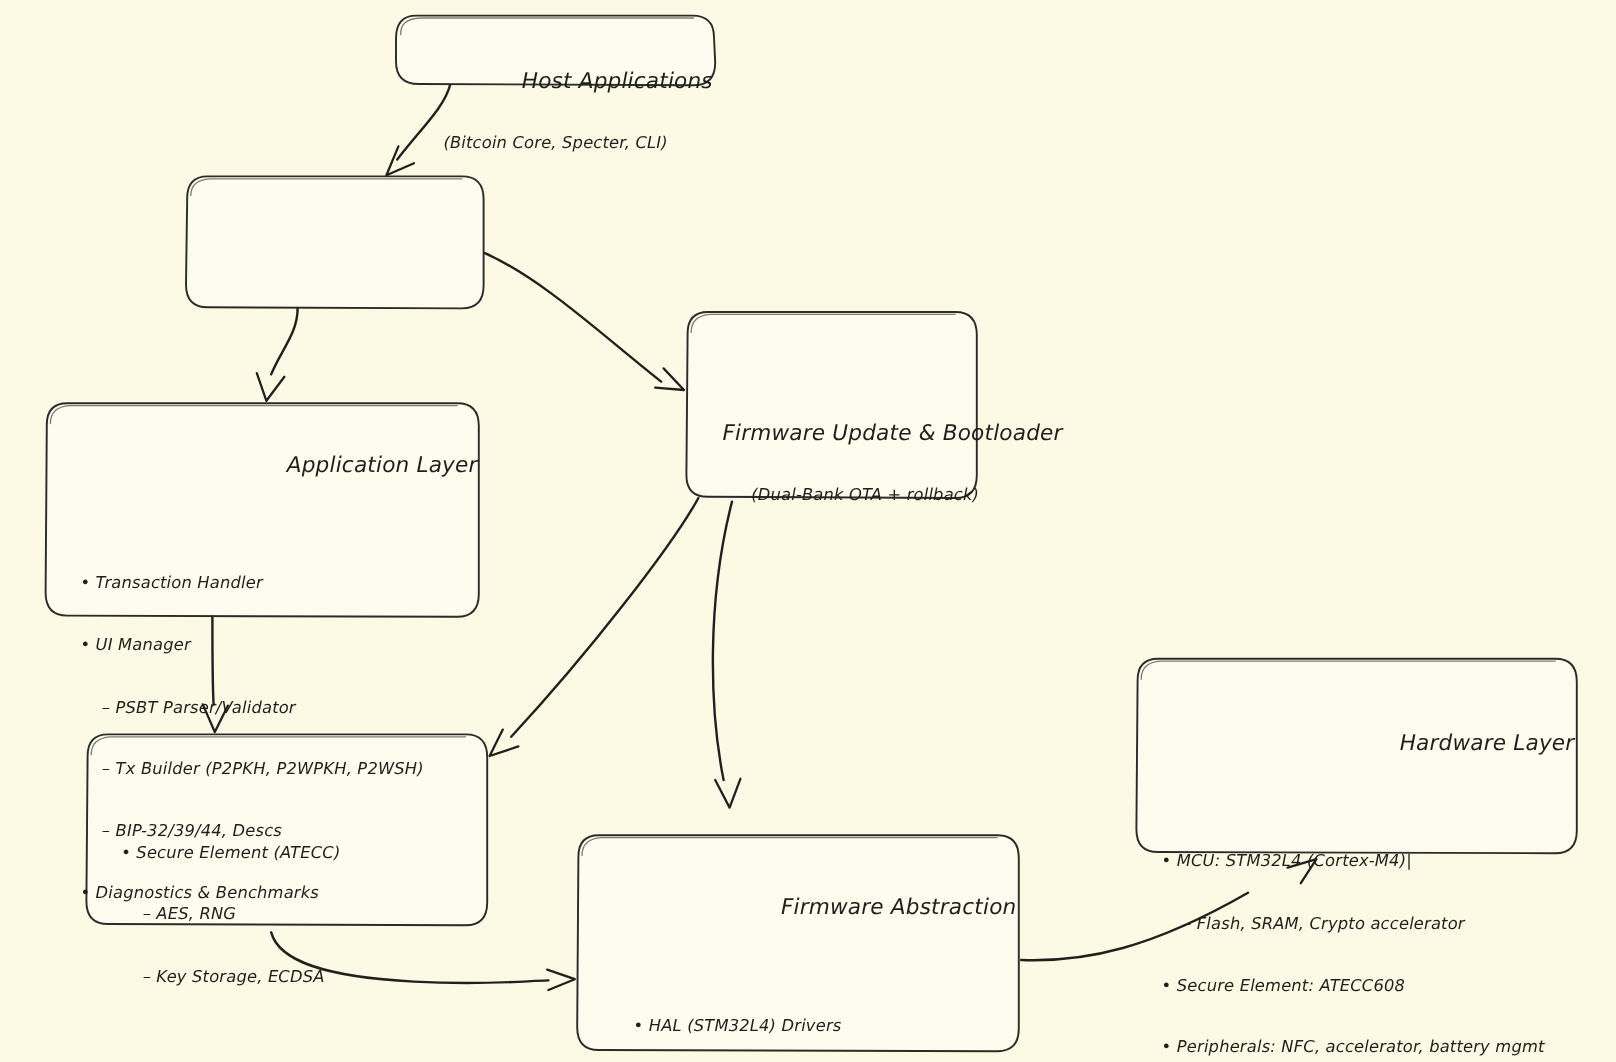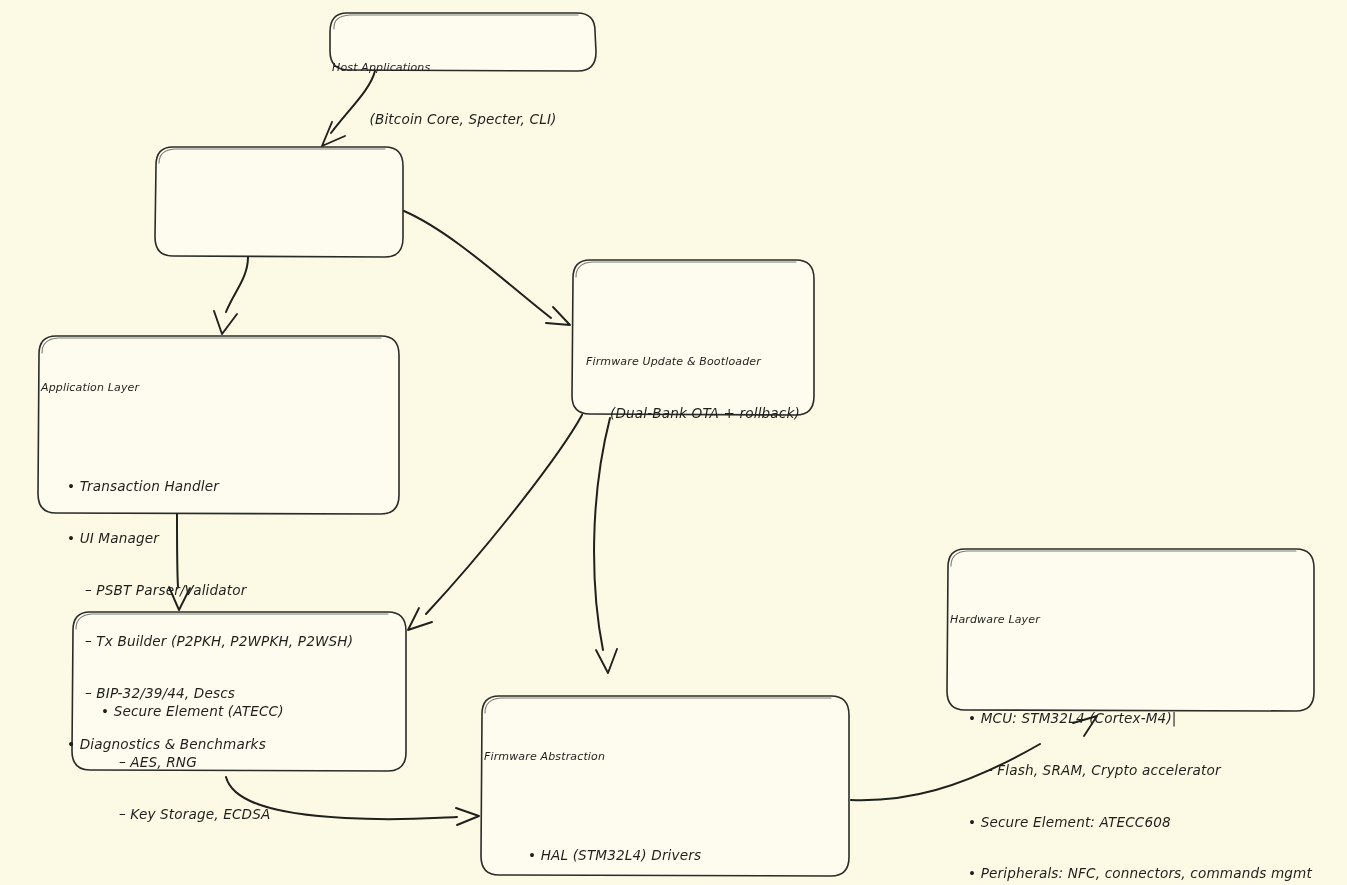--- a/index.html
+++ b/index.html
@@ -61,23 +61,23 @@
     color: #1f1f1c;
     font-family: "DejaVu Sans", sans-serif;
     font-style: italic;
     font-size: 13.6px;
     line-height: 17.2px;
     letter-spacing: 0.15px;
     white-space: pre;
     pointer-events: none;
   }
   .node-title {
-    text-align: left;
+    text-align: right;
     display: block;
-    font-size: 11px;
+    font-size: 18px;
     line-height: 17.2px;
   }
   .node-body {
     display: block;
     margin-top: 13px;
     font-style: italic;
   }
   .node-body.tight { margin-top: 0; }
   .blk-center { text-align: center; }
   .bullet-line { display: block; }
@@ -165,21 +165,21 @@
     </g>
 
   </svg>
 
   <div class="node-text blk-center" style="left:332px; top:25px; width:262px;">
     <span class="node-title">Host Applications</span>
     <span class="node-body tight blk-center">(Bitcoin Core, Specter, CLI)</span>
   </div>
 
 
-  <div class="node-text blk-center" style="left:586px; top:319px; width:238px;">
+  <div class="node-text blk-center" style="left:602px; top:319px; width:238px;">
     <span class="node-title">Firmware Update &amp; Bootloader</span>
     <span class="node-body tight blk-center">(Dual-Bank OTA + rollback)</span>
   </div>
 
   <div class="node-text" style="left:41px; top:345px; width:357px;">
     <span class="node-title">Application Layer</span>
     <span class="node-body" style="padding-left:26px;">
       <span class="bullet-line">• Transaction Handler</span>
       <span class="bullet-line">• UI Manager</span>
       <span class="bullet-line">    – PSBT Parser/Validator</span>
@@ -211,17 +211,17 @@
       
     </span>
   </div>
 
   <div class="node-text" style="left:950px; top:577px; width:362px;">
     <span class="node-title">Hardware Layer</span>
     <span class="node-body" style="padding-left:18px;">
       <span class="bullet-line">• MCU: STM32L4 (Cortex-M4)|</span>
       <span class="bullet-line">    – Flash, SRAM, Crypto accelerator</span>
       <span class="bullet-line">• Secure Element: ATECC608</span>
-      <span class="bullet-line">• Peripherals: NFC, connectors, commands mgmt</span>
+      <span class="bullet-line">• Peripherals: NFC, accelerator, battery mgmt</span>
     </span>
   </div>
 
 </div>
 
 </body></html>

